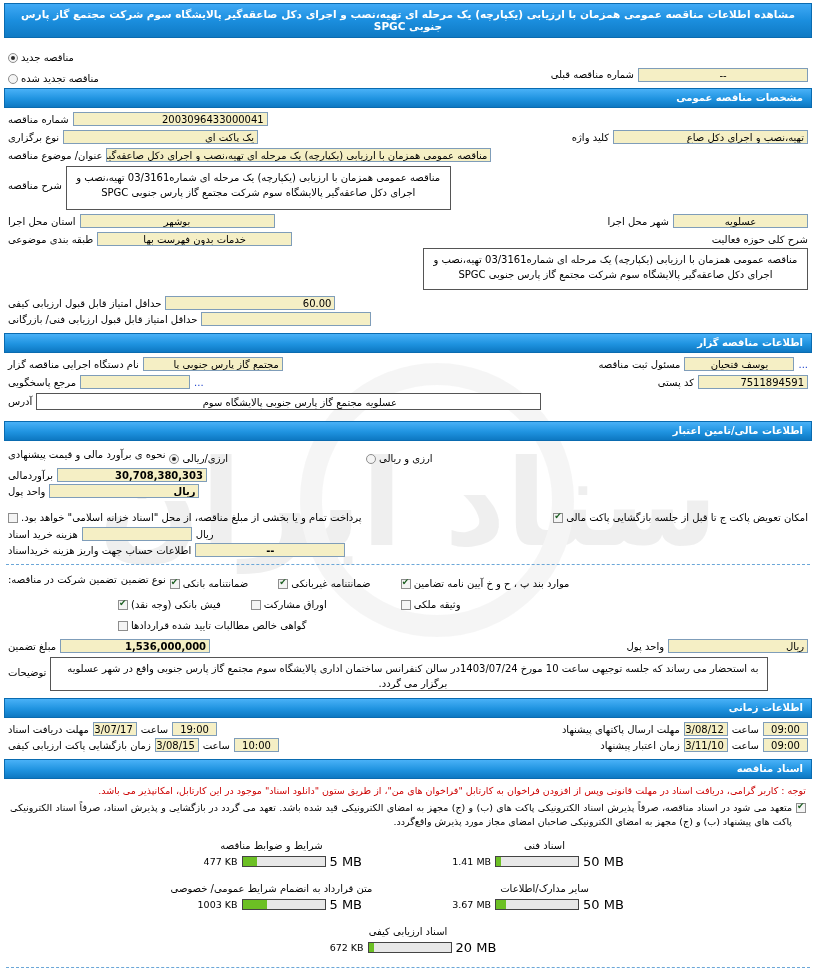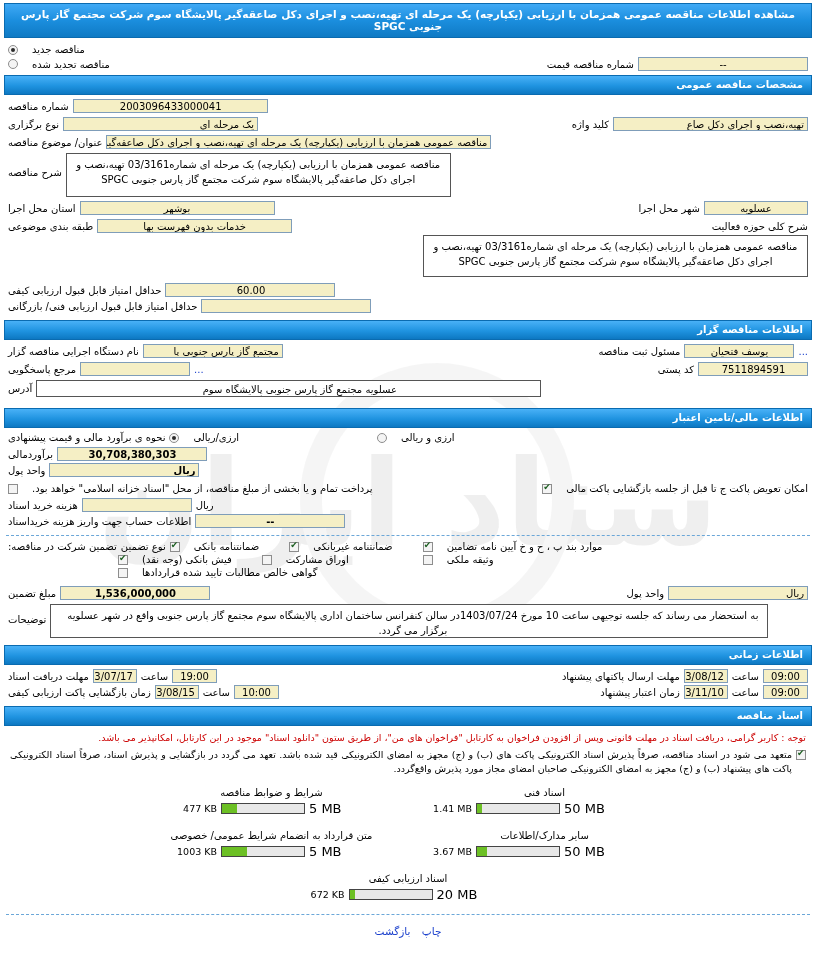--- a/index.html
+++ b/index.html
@@ -98,40 +98,40 @@
     border: 1px solid #7f9db9;
     height: 14px;
     line-height: 13px;
     font-size: 10px;
     padding: 0 3px;
     box-sizing: border-box;
     overflow: hidden;
     white-space: nowrap;
     text-align: right;
   }
-  .fld.num { text-align: center; padding-left: 4px; font-family: "DejaVu Sans", sans-serif; }
+  .fld.num { text-align: right; padding-left: 4px; font-family: "DejaVu Sans", sans-serif; }
   .fld.ctr { text-align: center; }
   .box {
     background: #ffffff;
     border: 1px solid #555555;
     font-size: 10px;
     padding: 3px 5px;
     box-sizing: border-box;
     text-align: center;
     line-height: 1.5;
   }
 
   .spacer { flex: 1 1 auto; }
 
   
   .w195 { width: 195px; }
   .w170 { width: 170px; }
   .w150 { width: 150px; font-weight: bold; }
   .w140 { width: 140px; }
-  .w120 { width: 104px; }
+  .w120 { width: 135px; }
   .w110 { width: 110px; }
   .w60  { width: 44px; }
   .w45  { width: 45px; }
   .w385 { width: 385px; }
   .w505 { width: 505px; padding-left: 27px; }
 
   
   .radio, .chk {
     display: inline-block;
     width: 10px; height: 10px;
@@ -162,23 +162,24 @@
     content: "\2714";
     position: absolute;
     left: 0px; top: -3px;
     font-size: 9px;
     color: #1b5e20;
     line-height: 10px;
   }
   .opt {
     display: flex;
     align-items: center;
-    gap: 14px;
+    gap: 3px;
     font-size: 10px;
     white-space: nowrap;
+    margin-top: 8px;
   }
 
   
   .dotted {
     border: 0;
     border-top: 1px dashed #6ba7d8;
     margin: 7px 6px 0 6px;
     height: 0;
   }
 
@@ -205,20 +206,21 @@
   .doc-label {
     font-size: 10px;
     text-align: center;
     width: 215px;
   }
   .file-item {
     display: flex;
     align-items: center;
     gap: 4px;
     width: 215px;
+    justify-content: center;
     direction: ltr;
   }
   .file-size {
     font-size: 9.5px;
     white-space: nowrap;
     min-width: 44px;
     text-align: right;
   }
   .bar {
     width: 84px;
@@ -279,41 +281,41 @@
     <div class="row" style="margin-top:6px;">
       <div class="spacer"></div>
       <div class="opt">
         <span class="lbl">مناقصه جدید</span>
         <span class="radio on"></span>
       </div>
     </div>
 
     <div class="row tight">
       <div class="fld w170 ctr">--</div>
-      <span class="lbl">شماره  مناقصه  قیمت</span>
+      <span class="lbl">شماره  مناقصه  قبلی</span>
       <div class="spacer"></div>
       <div class="opt">
         <span class="lbl">مناقصه تجدید شده</span>
         <span class="radio"></span>
       </div>
     </div>
 
     <div class="section-header">مشخصات مناقصه عمومی</div>
 
     <div class="row">
       <div class="spacer"></div>
       <div class="fld w195 num">2003096433000041</div>
       <span class="lbl">شماره  مناقصه</span>
     </div>
 
     <div class="row">
       <div class="fld w195">تهیه،نصب و اجرای دکل صاع</div>
       <span class="lbl">کلید واژه</span>
       <div class="spacer"></div>
-      <div class="fld w195">یک مرحله ای</div>
+      <div class="fld w195">یک پاکت ای</div>
       <span class="lbl">نوع  برگزاری</span>
     </div>
 
     <div class="row">
       <div class="spacer"></div>
       <div class="fld w385">مناقصه عمومی همزمان با ارزیابی  (یکپارچه) یک مرحله ای تهیه،نصب و اجرای دکل صاعقه‌گیر پالایشگاه سوم شرکت</div>
       <span class="lbl">عنوان/ موضوع  مناقصه</span>
     </div>
 
     <div class="row" style="align-items:flex-start;">

